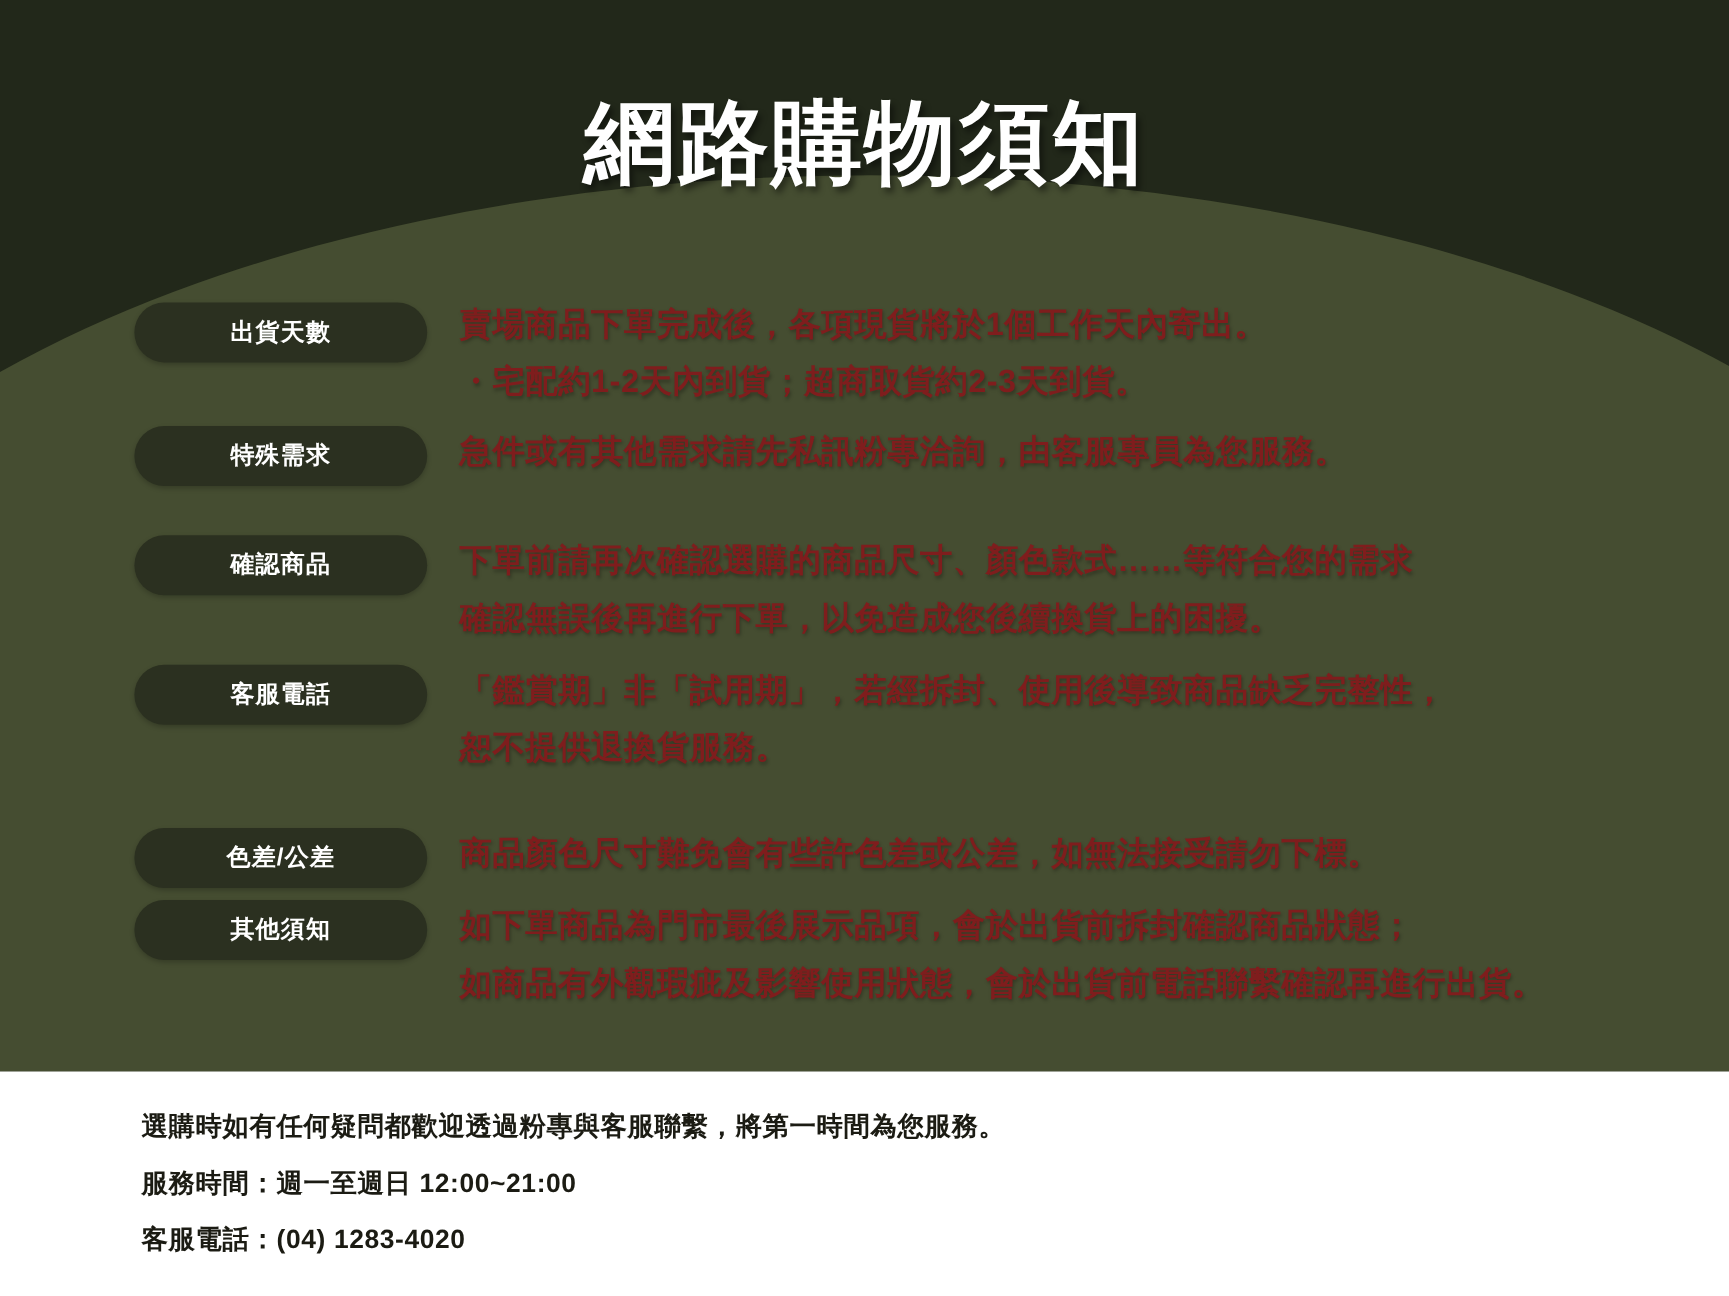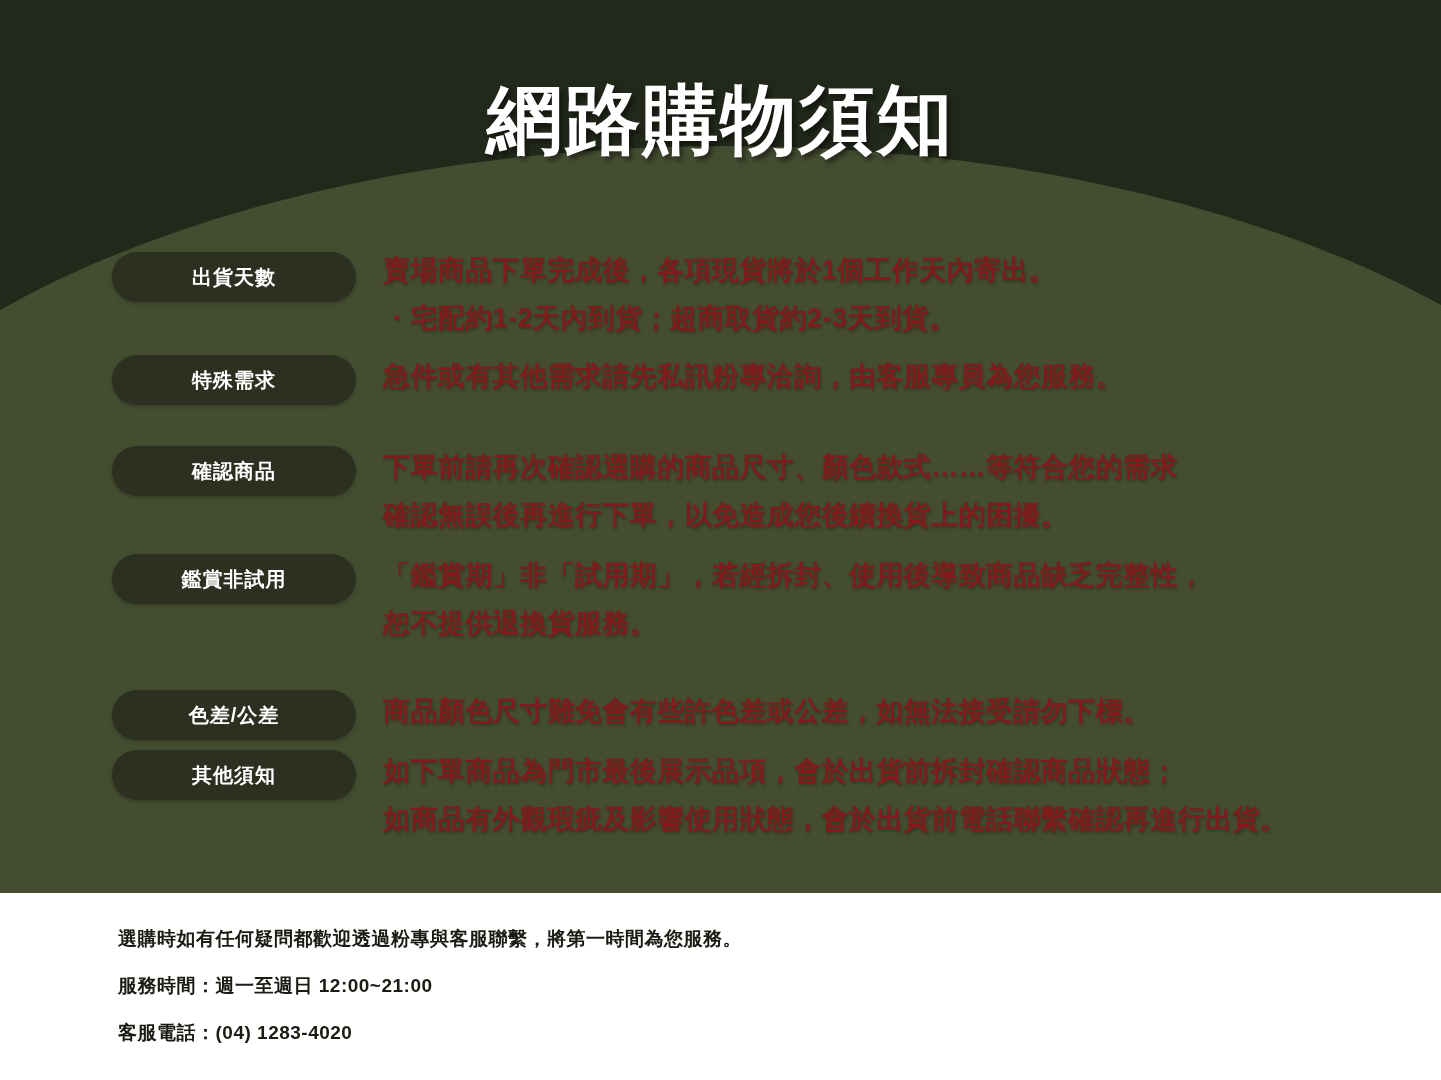--- a/index.html
+++ b/index.html
@@ -143,21 +143,21 @@
   .footer-inner {
     position: absolute;
     left: 118px;
     top: 22px;
     width: 1300px;
   }
 
   .footer-line {
     margin: 0;
     color: #1b1b13;
-    font-size: 19px;
+    font-size: 22px;
     font-weight: 700;
     letter-spacing: 0.5px;
     line-height: 47px;
     white-space: nowrap;
   }
 </style>
 </head>
 <body>
 
 <div class="page">
@@ -187,21 +187,21 @@
 
     <div class="row row-2">
       <div class="pill">確認商品</div>
       <div class="body-text">
         <p>下單前請再次確認選購的商品尺寸、顏色款式……等符合您的需求</p>
         <p>確認無誤後再進行下單，以免造成您後續換貨上的困擾。</p>
       </div>
     </div>
 
     <div class="row row-3">
-      <div class="pill">鑑賞非試用</div>
+      <div class="pill">客服電話</div>
       <div class="body-text">
         <p>「鑑賞期」非「試用期」，若經拆封、使用後導致商品缺乏完整性，</p>
         <p>恕不提供退換貨服務。</p>
       </div>
     </div>
 
     <div class="row row-4">
       <div class="pill">色差/公差</div>
       <div class="body-text">
         <p>商品顏色尺寸難免會有些許色差或公差，如無法接受請勿下標。</p>

